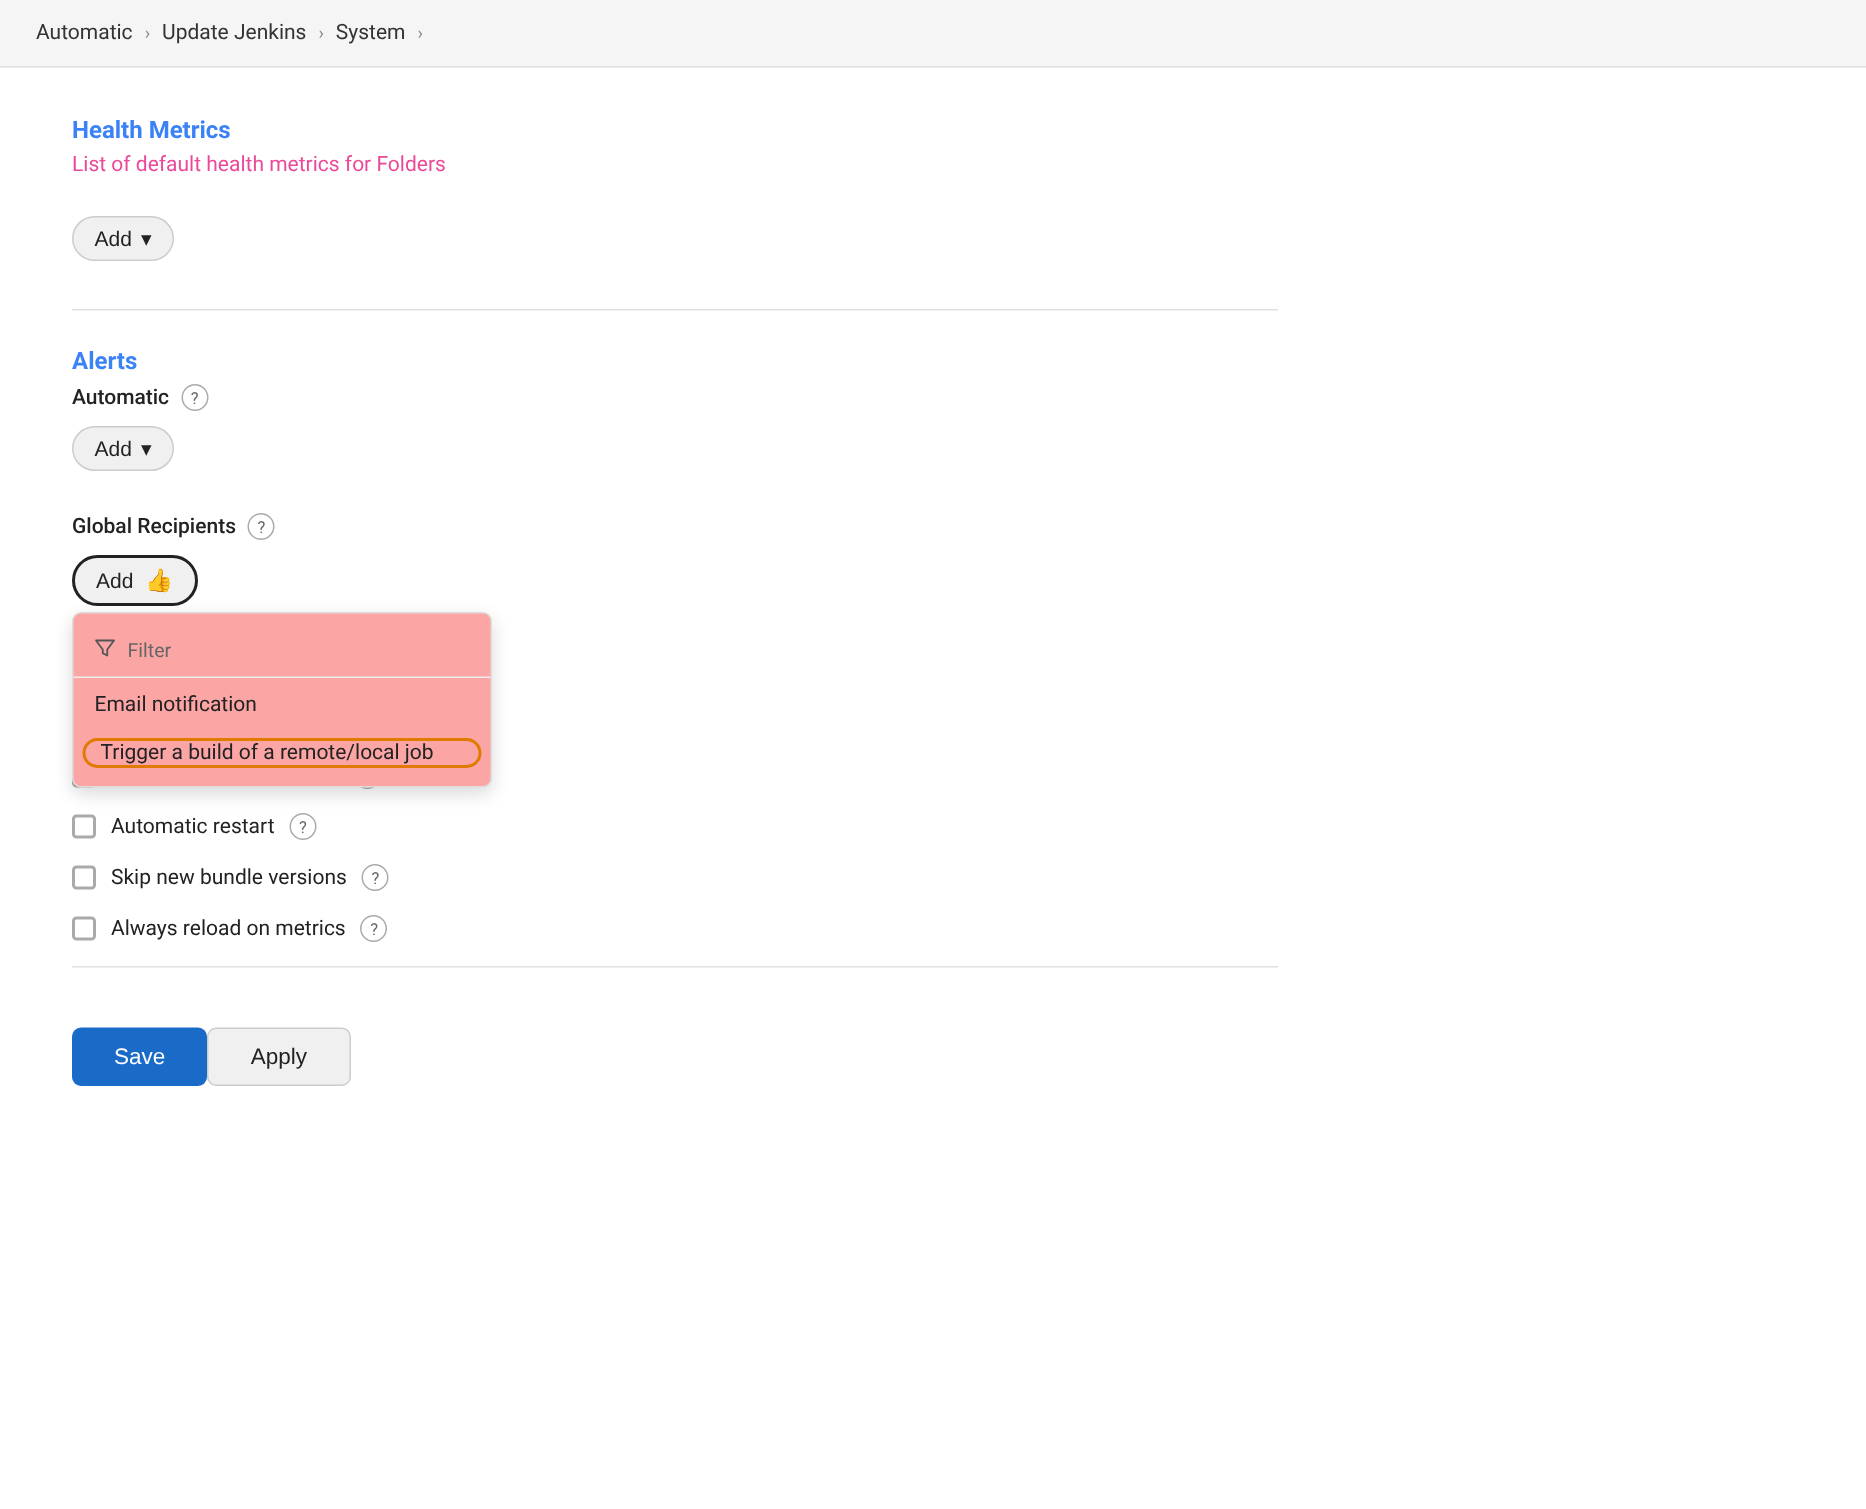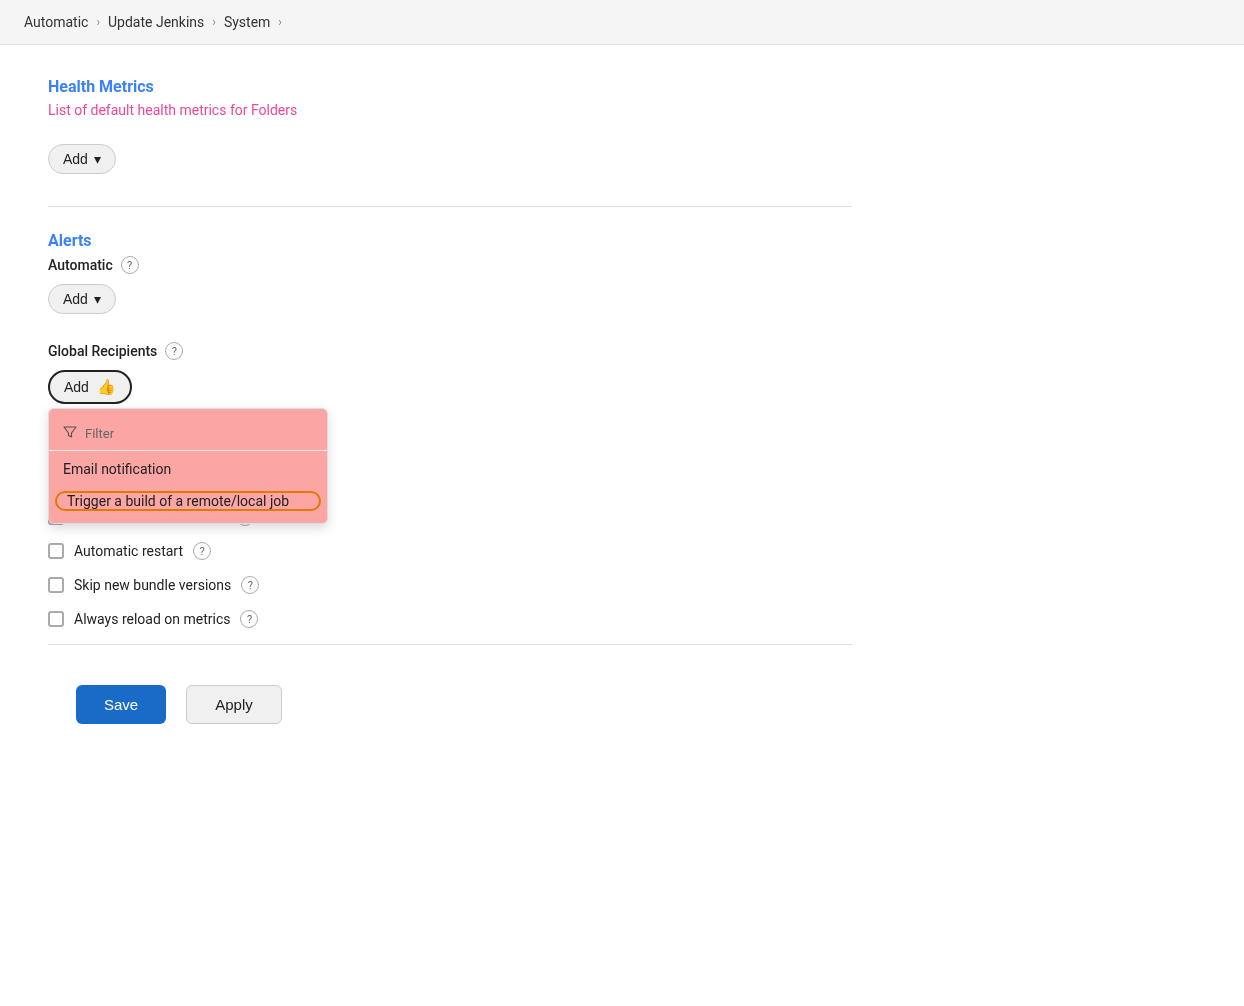--- a/index.html
+++ b/index.html
@@ -180,23 +180,22 @@
     
     .bottom-divider {
       border: none;
       border-top: 1px solid #e0e0e0;
       margin-bottom: 20px;
     }
 
     
     .bottom-buttons {
       display: flex;
-      gap: 20px;
+      gap: 0;
       padding: 20px 0;
-      margin-left: 28px;
     }
 
     .btn-save {
       padding: 10px 28px;
       background: #1a6ac7;
       color: #fff;
       border: none;
       border-radius: 6px;
       font-size: 15px;
       font-weight: 500;

